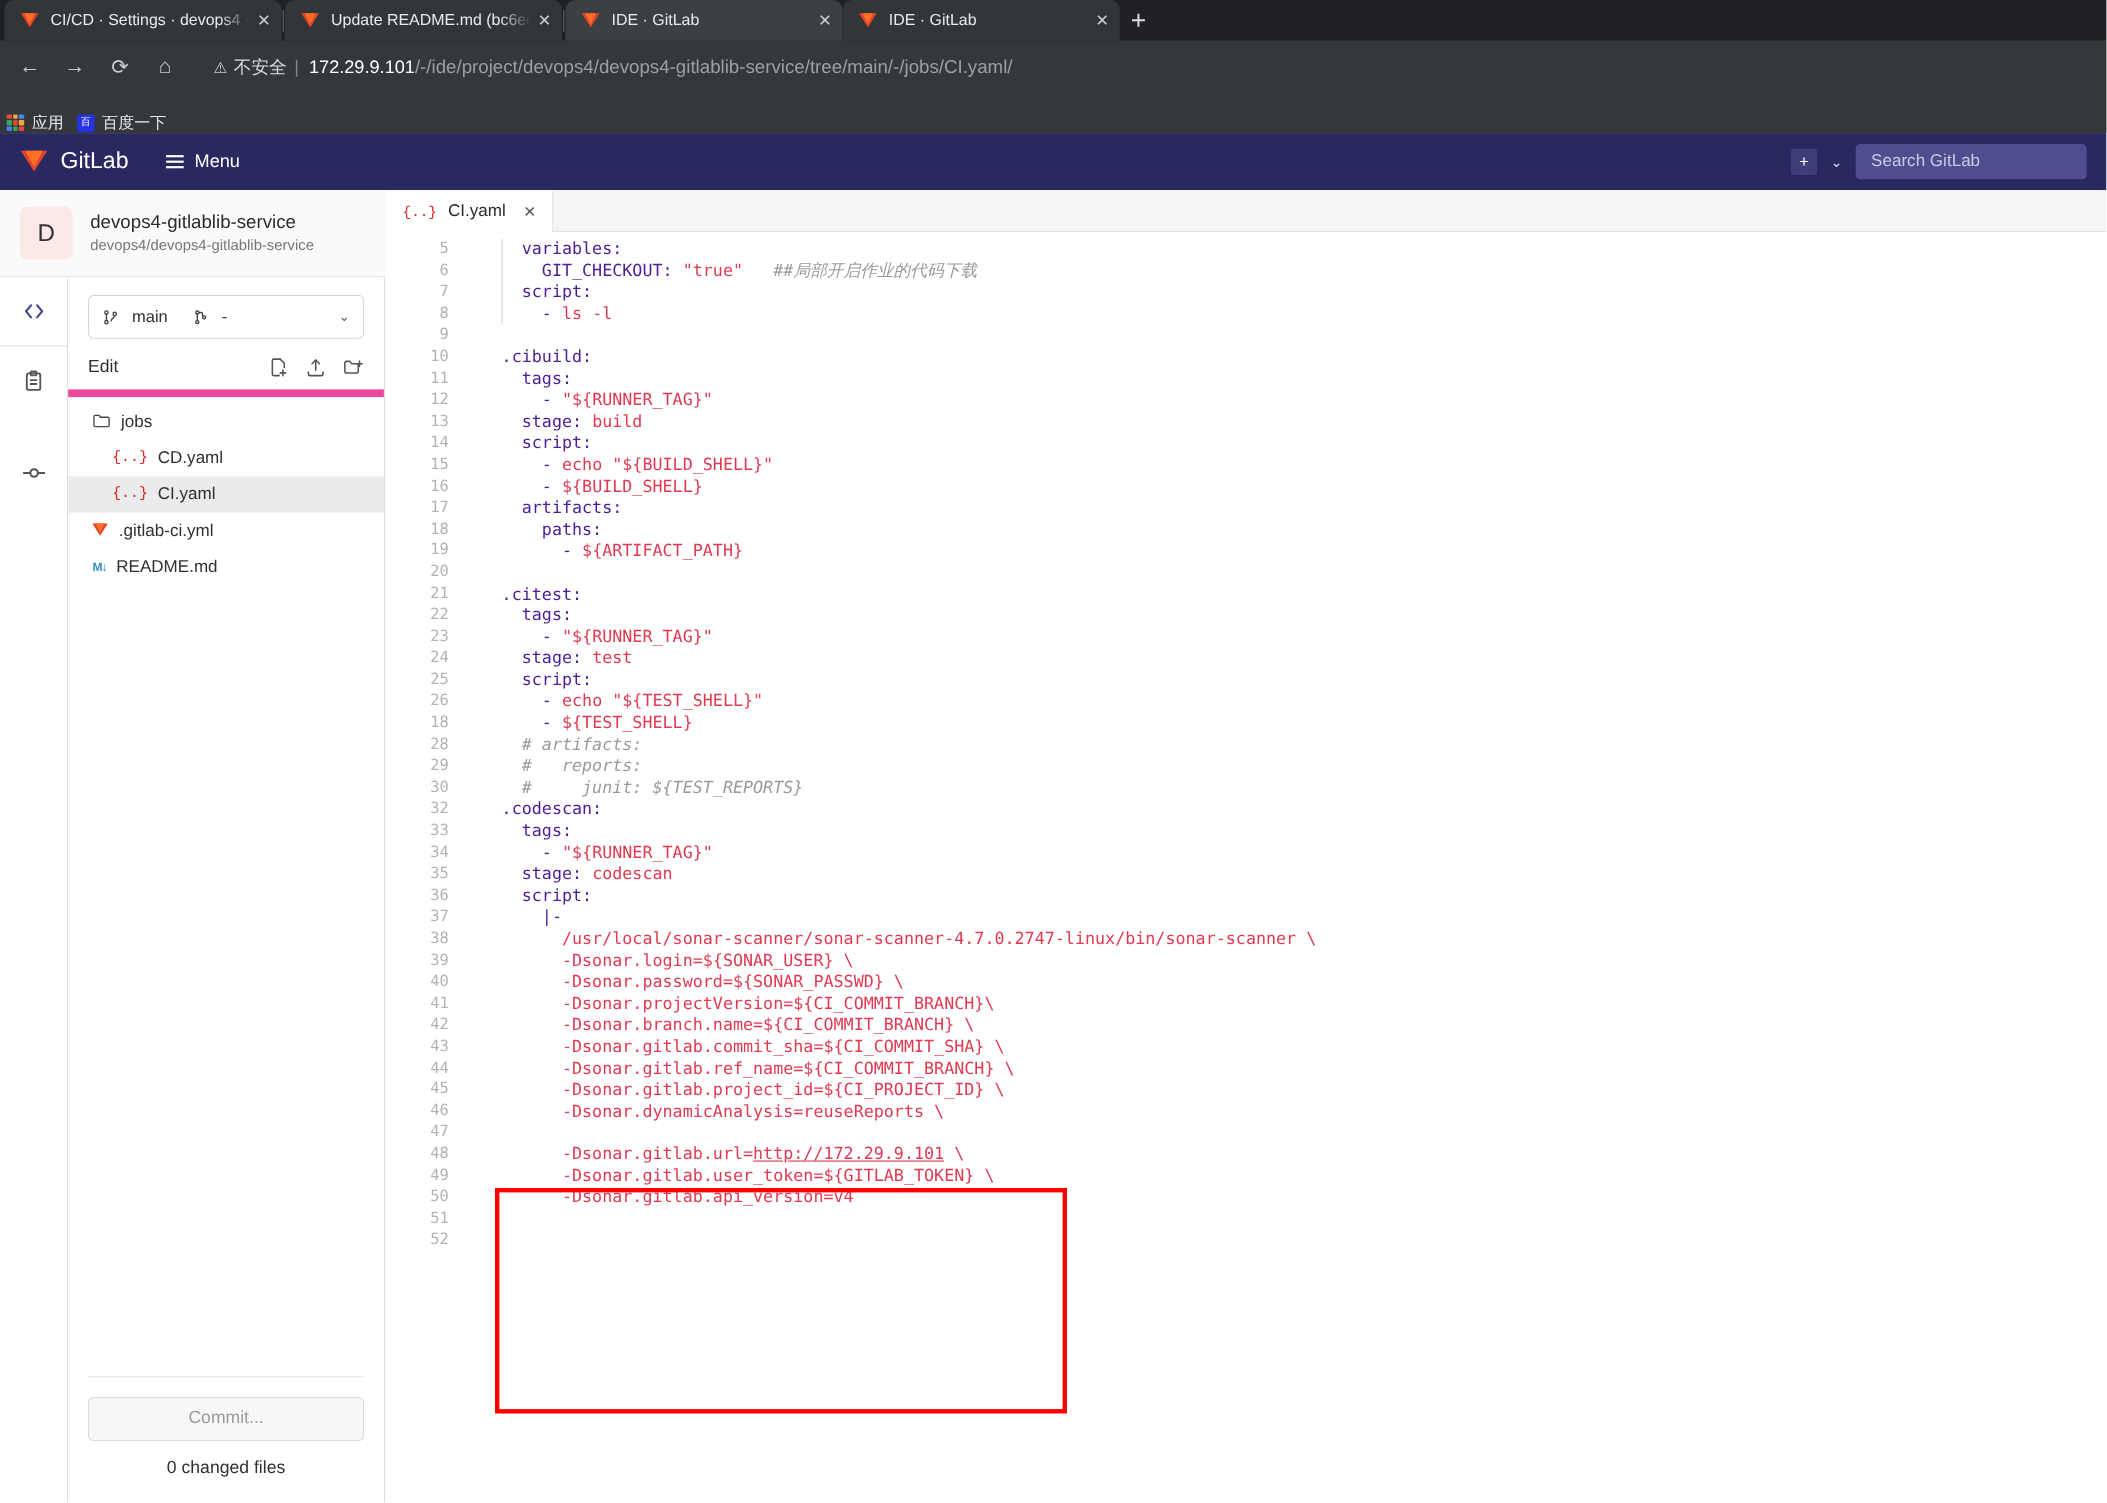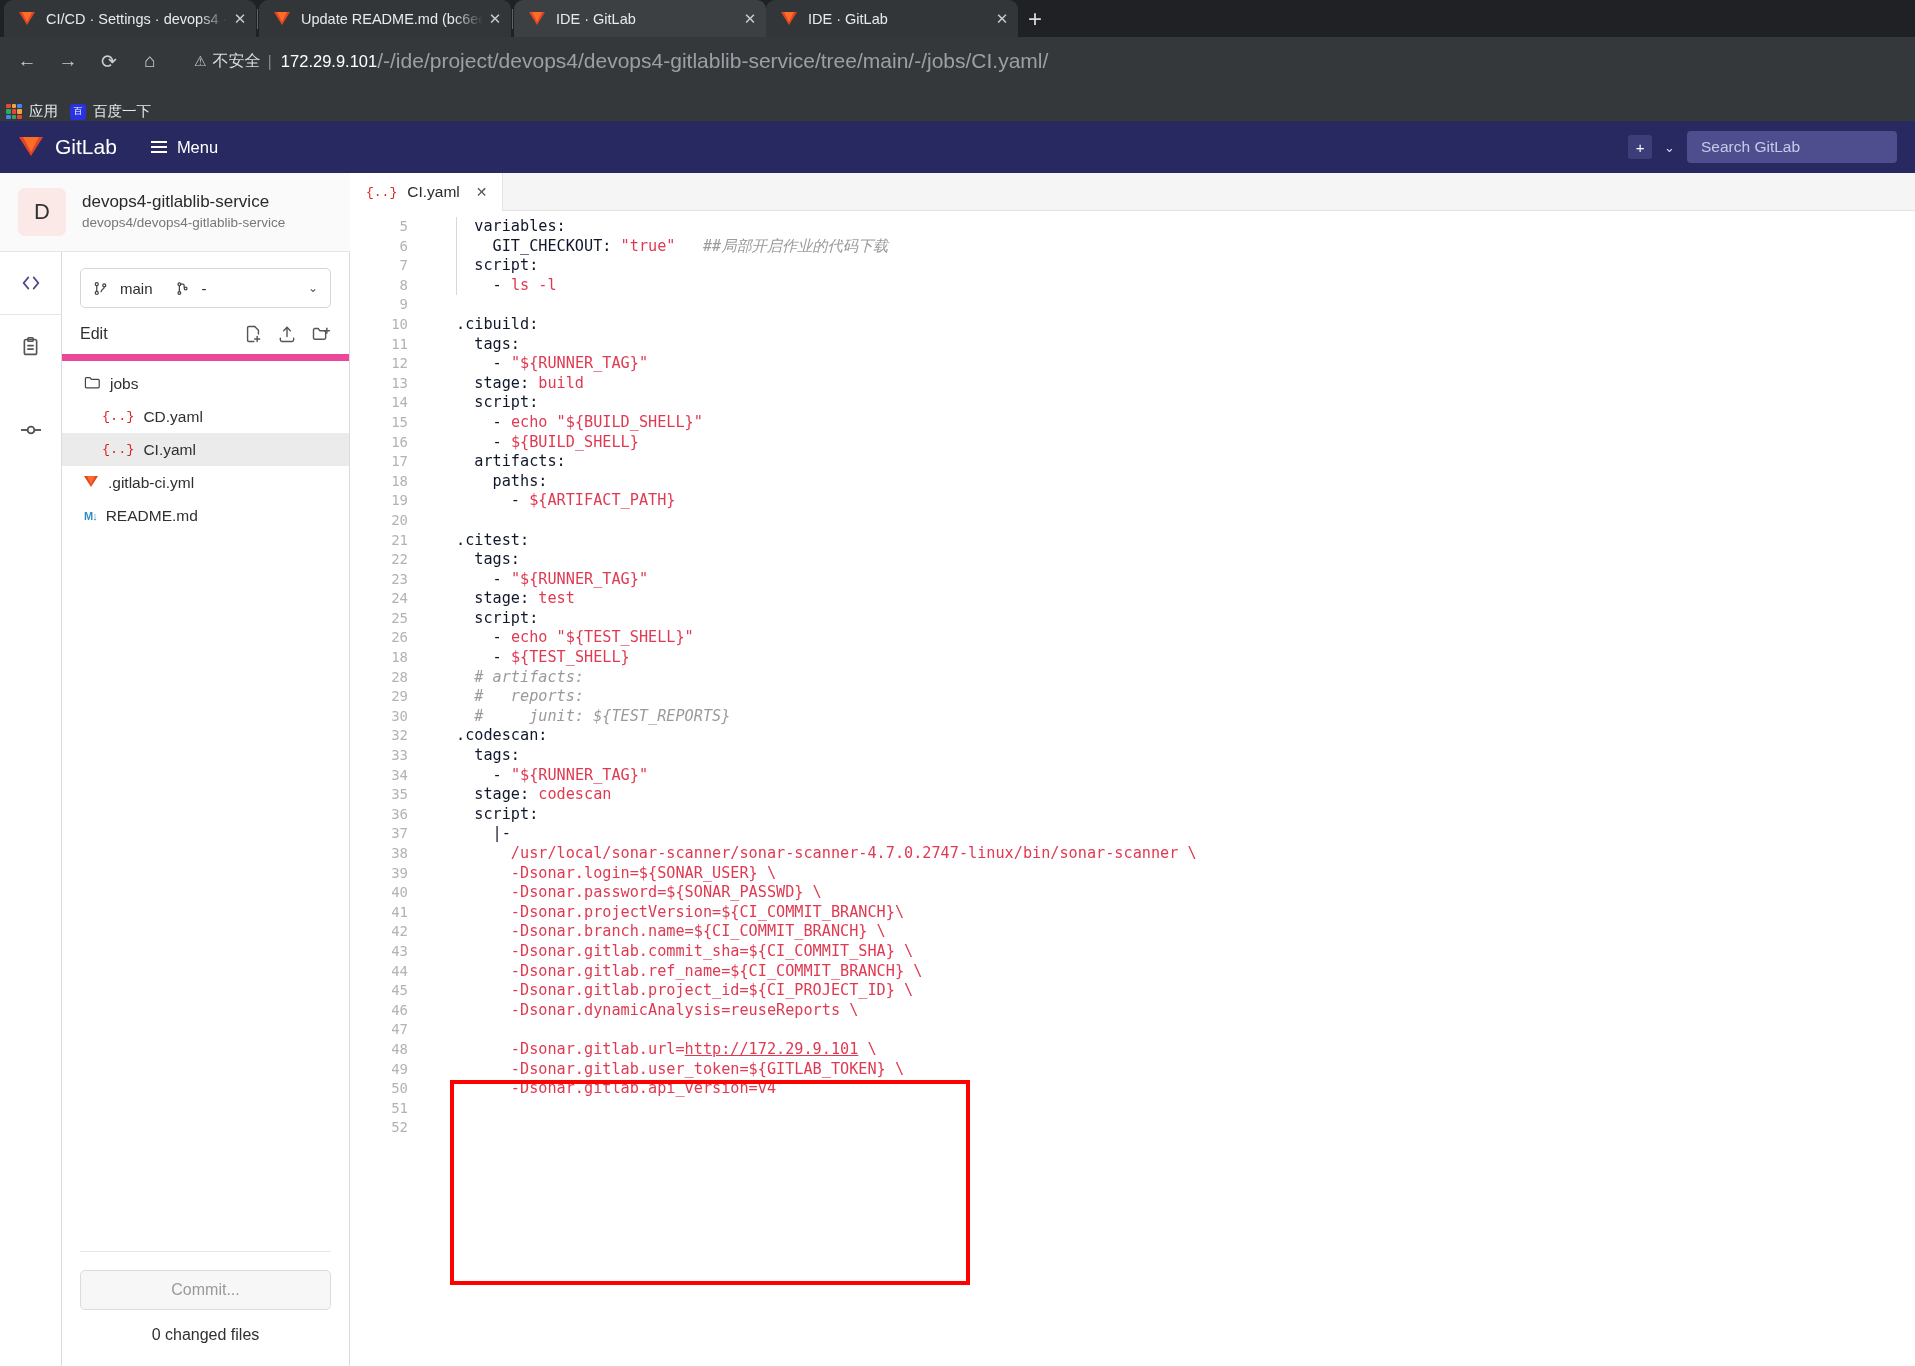--- a/index.html
+++ b/index.html
@@ -71,21 +71,21 @@
   }
   #omnibox {
     flex: 1 1 auto; height: 32px; background: #35383b;
     display: flex; align-items: center; padding: 0 12px;
     font-size: 16.5px; margin-left: 8px;
   }
   #warn-icon { color:#c9cdd1; font-size: 14px; margin-right: 6px; }
   #ins-text { color: #dadce0; margin-right: 7px; font-size: 16px; }
   #url-sep { color:#80868b; margin-right: 9px; }
   #url-host { color: #ffffff; font-size: 16.5px; }
-  #url-path { color: #9aa0a6; font-size: 21px; }
+  #url-path { color: #9aa0a6; font-size: 17px; }
 
   #bookmark-bar {
     height: 36px; background: #35383b; display: flex; align-items: flex-end;
     padding: 0 6px; gap: 12px;
   }
   .bmark { display:flex; align-items:center; color:#e8eaed; font-size: 14.5px; gap: 7px; }
   .apps-grid {
     width: 16px; height: 16px;
     display: grid; grid-template-columns: repeat(3,1fr); grid-template-rows: repeat(3,1fr); gap: 1px;
   }
@@ -223,21 +223,21 @@
     font-size: 15.2px; line-height: 19.6px;
     padding-top: 6px;
   }
   .cline { display: flex; height: 19.6px; white-space: pre; }
   .lno {
     width: 72px; flex: 0 0 72px; text-align: right; padding-right: 14px;
     color: #b3b3b3; font-size: 14px;
   }
   .ctext { padding-left: 34px; color:#2b2b2b; }
 
-  .k  { color: #0f172a; }              
+  .k  { color: #4c1d95; }              
   .v  { color: #e03a52; }              
   .cm { color: #9a9a9a; font-style: italic; }  
   .lnk { color:#e03a52; text-decoration: underline; }
 
   
   #guide {
     position: absolute; left: 106px; top: 6px; width: 1px; height: 78px;
     background: #d8d8d8;
   }
 

